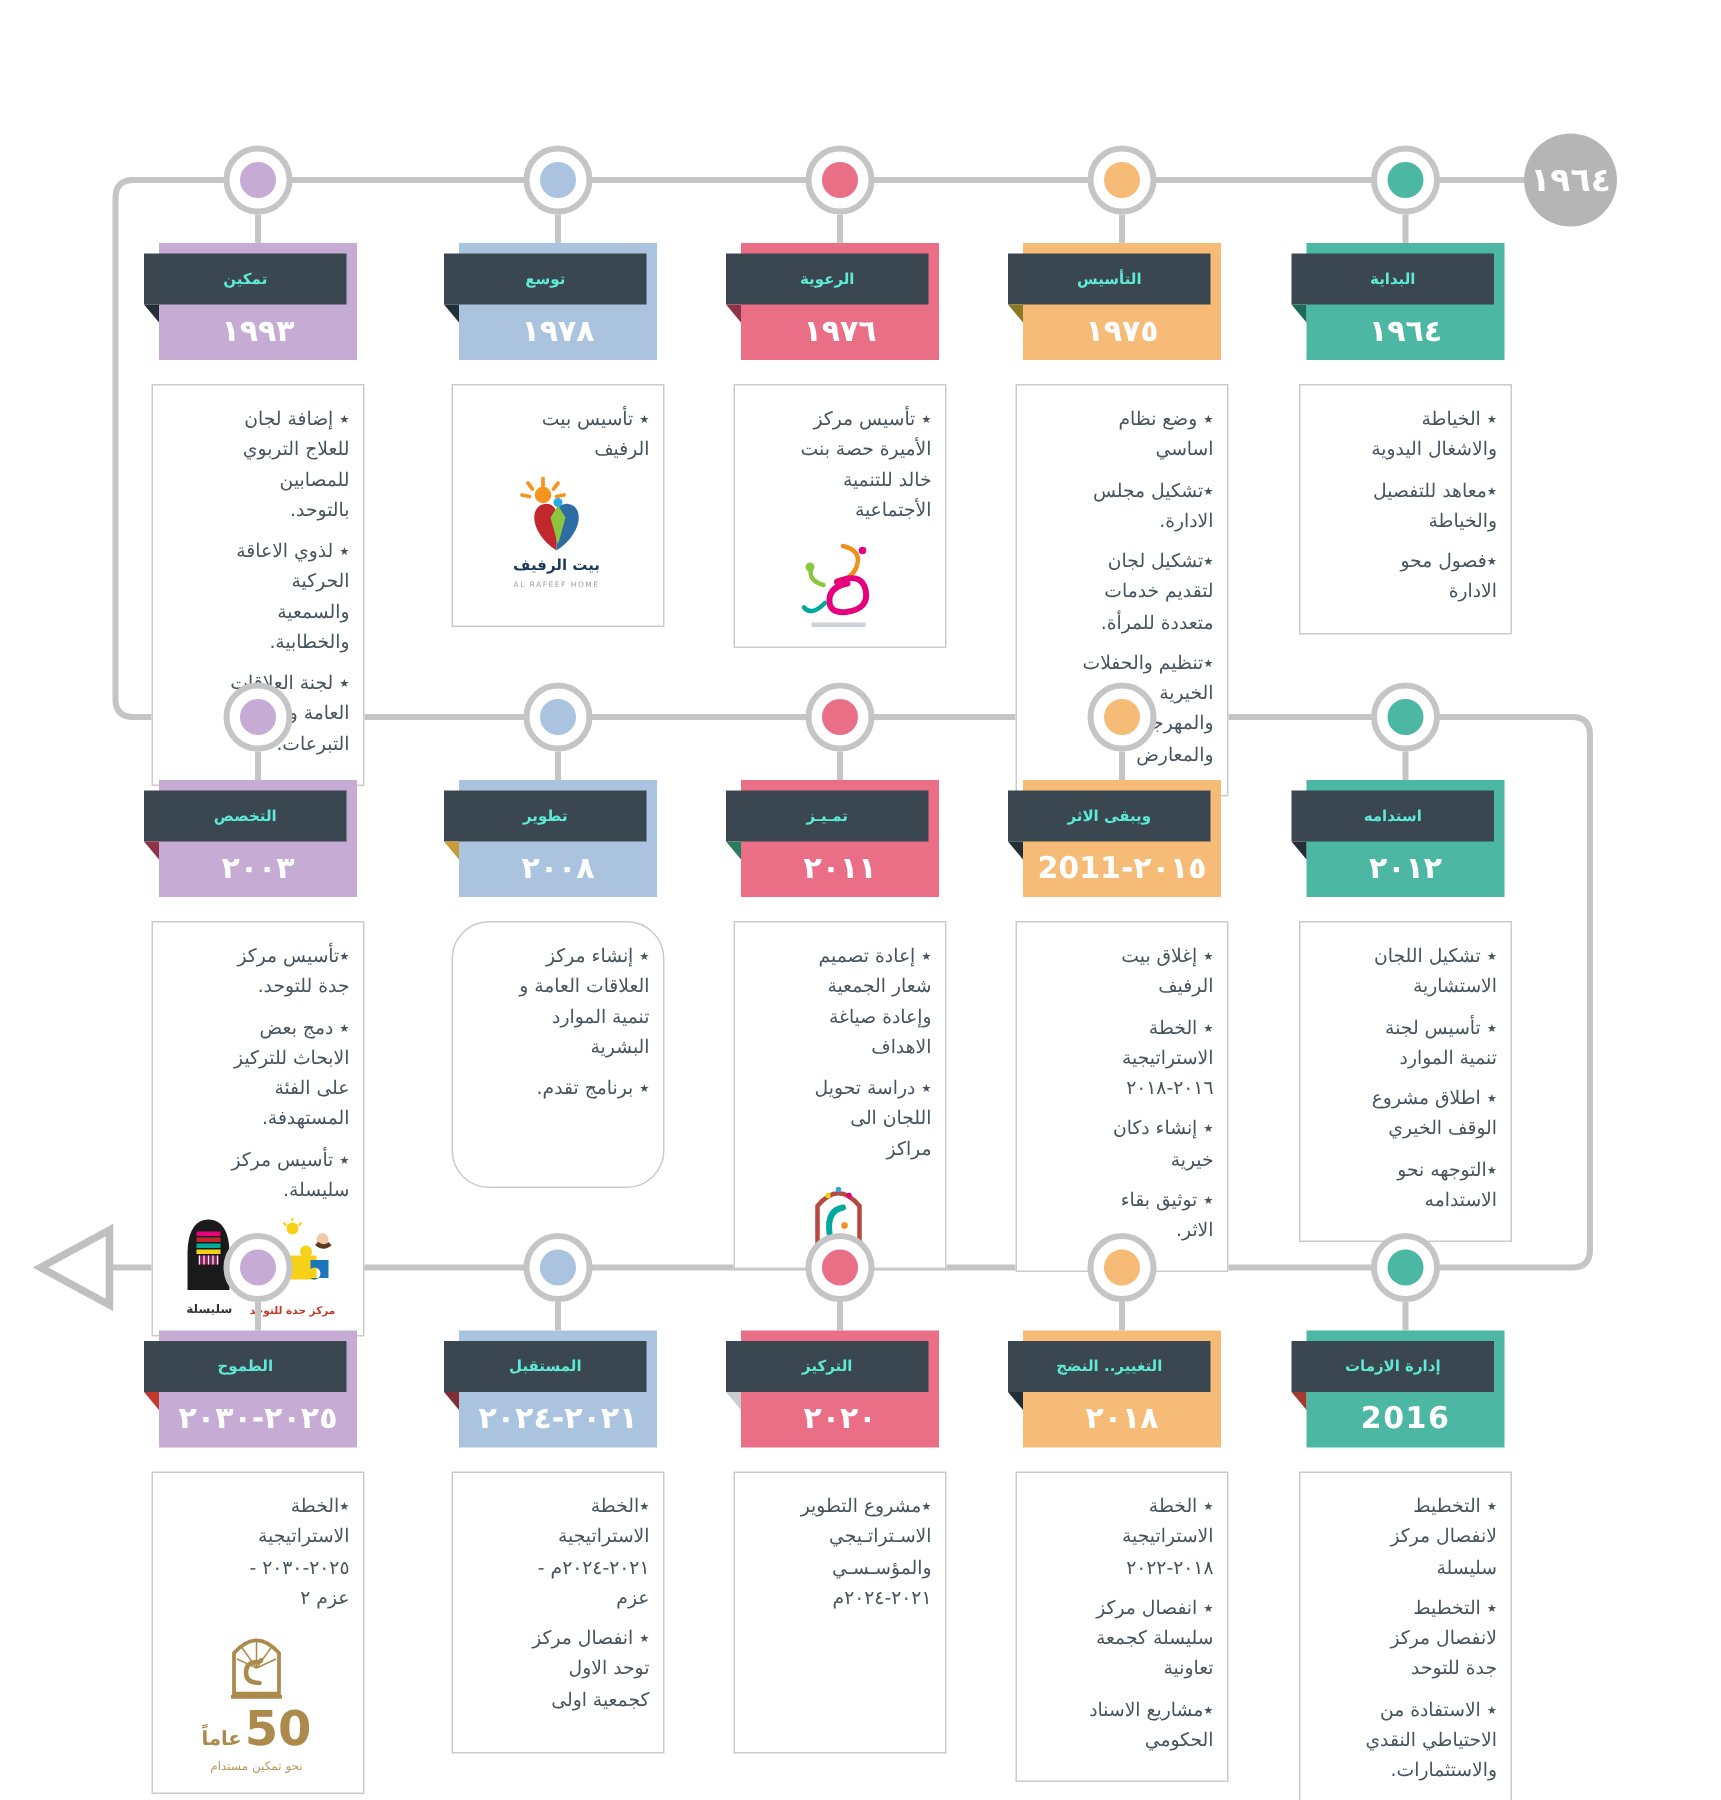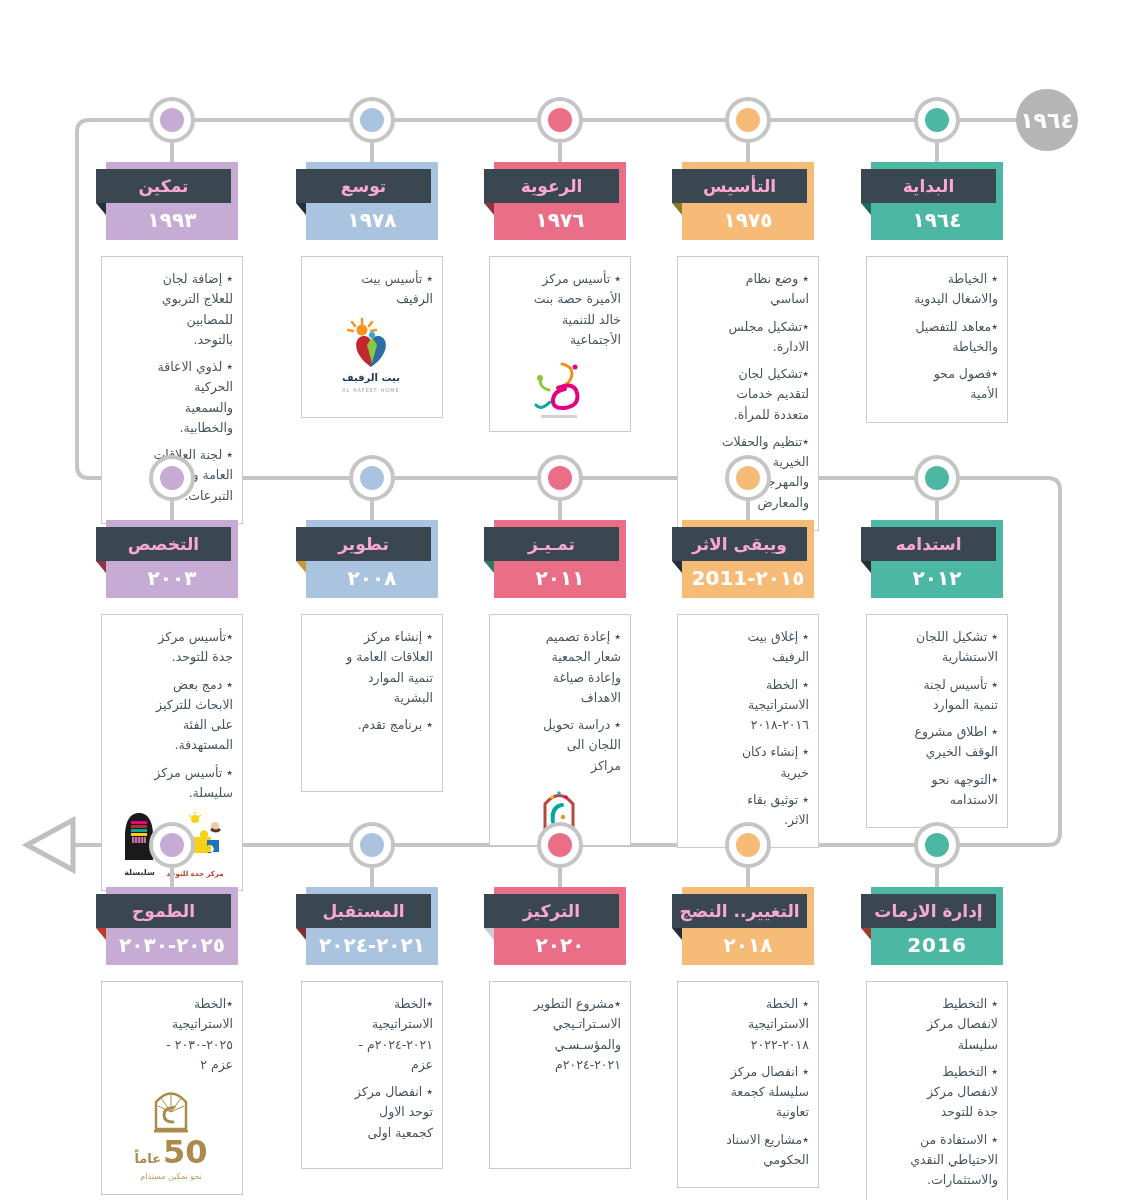--- a/index.html
+++ b/index.html
@@ -9,22 +9,22 @@
          background:#b5b5b5;color:#fff;display:flex;align-items:center;justify-content:center;
          font-size:22px;font-weight:bold;z-index:2;}
   .col{position:absolute;width:190px;display:flex;flex-direction:column;align-items:center;z-index:1;}
   .node{width:46px;height:46px;box-sizing:border-box;border:4px solid #c5c5c5;border-radius:50%;
         background:#fff;display:flex;align-items:center;justify-content:center;}
   .node-dot{width:24px;height:24px;border-radius:50%;}
   .stub{width:4px;height:19px;background:#c5c5c5;}
   .hdr{position:relative;width:132px;height:78px;}
   .hdr-year{position:absolute;left:0;right:0;top:42px;height:32px;display:flex;align-items:center;
             justify-content:center;color:#fff;font-weight:bold;font-size:20px;letter-spacing:1px;}
-  .hdr-title{position:absolute;top:7px;left:-10px;right:7px;height:34px;background:#3a4750;color:#f9a8d4;
-             display:flex;align-items:center;justify-content:center;font-size:17px;font-weight:bold;}
+  .hdr-title{position:absolute;top:7px;left:-10px;right:7px;height:34px;background:#3a4750;color:#5eead4;
+             display:flex;align-items:center;justify-content:center;font-size:10px;font-weight:bold;}
   .fold{position:absolute;left:-10px;top:41px;width:0;height:0;border-left:10px solid transparent;}
   .bdy{width:142px;margin-top:16px;background:#fff;border:1px solid #cbcbcb;box-sizing:border-box;
        padding:12px 9px 10px 7px;color:#47545e;font-size:12.5px;line-height:1.62;text-align:right;}
   .bullet{margin-bottom:7px;margin-left:36px;}
   .logo-wrap{display:flex;flex-direction:column;align-items:center;margin-top:4px;}
   .logo-pair{display:flex;flex-direction:row-reverse;gap:6px;align-items:flex-end;justify-content:center;}
   .logo-item{display:flex;flex-direction:column;align-items:center;}
   .cap-ar{font-size:10px;font-weight:bold;color:#1b3a5c;margin-top:1px;}
   .cap-en{font-size:5px;color:#9aa2a8;letter-spacing:1px;}
   .cap-small{font-size:7px;font-weight:bold;color:#c0392b;margin-top:1px;}
@@ -55,21 +55,21 @@
         </div>
         <div class="stub"></div>
         <div class="hdr" style="background: rgb(76, 184, 164);">
           <div class="hdr-year">١٩٦٤</div>
           <div class="hdr-title">البداية</div>
           <div class="fold" style="border-top: 12px solid rgb(29, 106, 88);"></div>
         </div>
         <div class="bdy" style="min-height: 162px;">
           <div class="bullet">٭ الخياطة والاشغال اليدوية</div>
           <div class="bullet">٭معاهد للتفصيل والخياطة</div>
-          <div class="bullet">٭فصول محو الأمية</div>
+          <div class="bullet">٭فصول محو الادارة</div>
         </div>
       </div>
       <div class="col" style="left: 653px; top: 97px;">
         <div class="node">
           <div class="node-dot" style="background: rgb(246, 187, 118);"></div>
         </div>
         <div class="stub"></div>
         <div class="hdr" style="background: rgb(246, 187, 118);">
           <div class="hdr-year">١٩٧٥</div>
           <div class="hdr-title">التأسيس</div>
@@ -220,21 +220,21 @@
       <div class="col" style="left: 277px; top: 455px;">
         <div class="node">
           <div class="node-dot" style="background: rgb(170, 196, 224);"></div>
         </div>
         <div class="stub"></div>
         <div class="hdr" style="background: rgb(170, 196, 224);">
           <div class="hdr-year">٢٠٠٨</div>
           <div class="hdr-title">تطوير</div>
           <div class="fold" style="border-top: 12px solid rgb(199, 155, 58);"></div>
         </div>
-        <div class="bdy" style="min-height: 178px;">
+        <div class="bdy" style="min-height: 178px; border-radius: 25px;">
           <div class="bullet">٭ إنشاء مركز العلاقات العامة و تنمية الموارد البشرية</div>
           <div class="bullet">٭ برنامج تقدم.</div>
         </div>
       </div>
       <div class="col" style="left: 77px; top: 455px;">
         <div class="node">
           <div class="node-dot" style="background: rgb(198, 171, 212);"></div>
         </div>
         <div class="stub"></div>
         <div class="hdr" style="background: rgb(198, 171, 212);">

